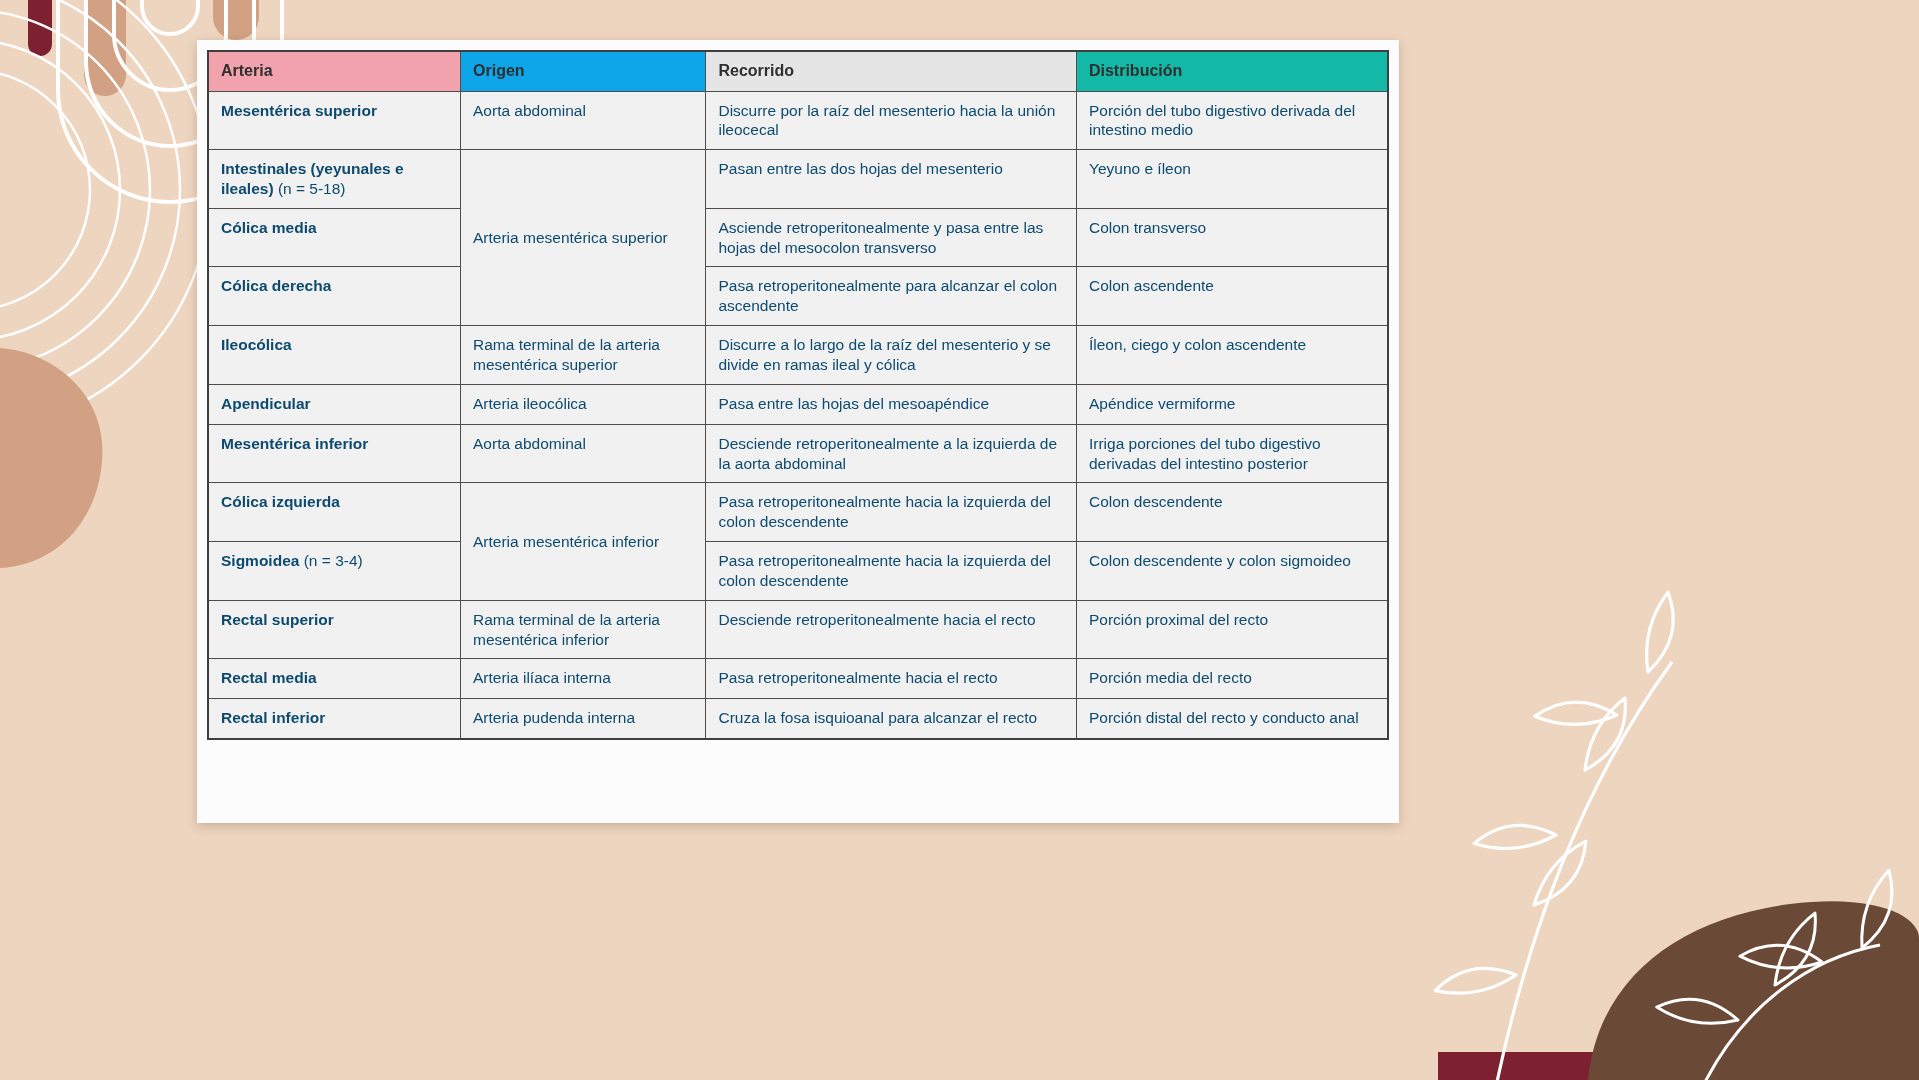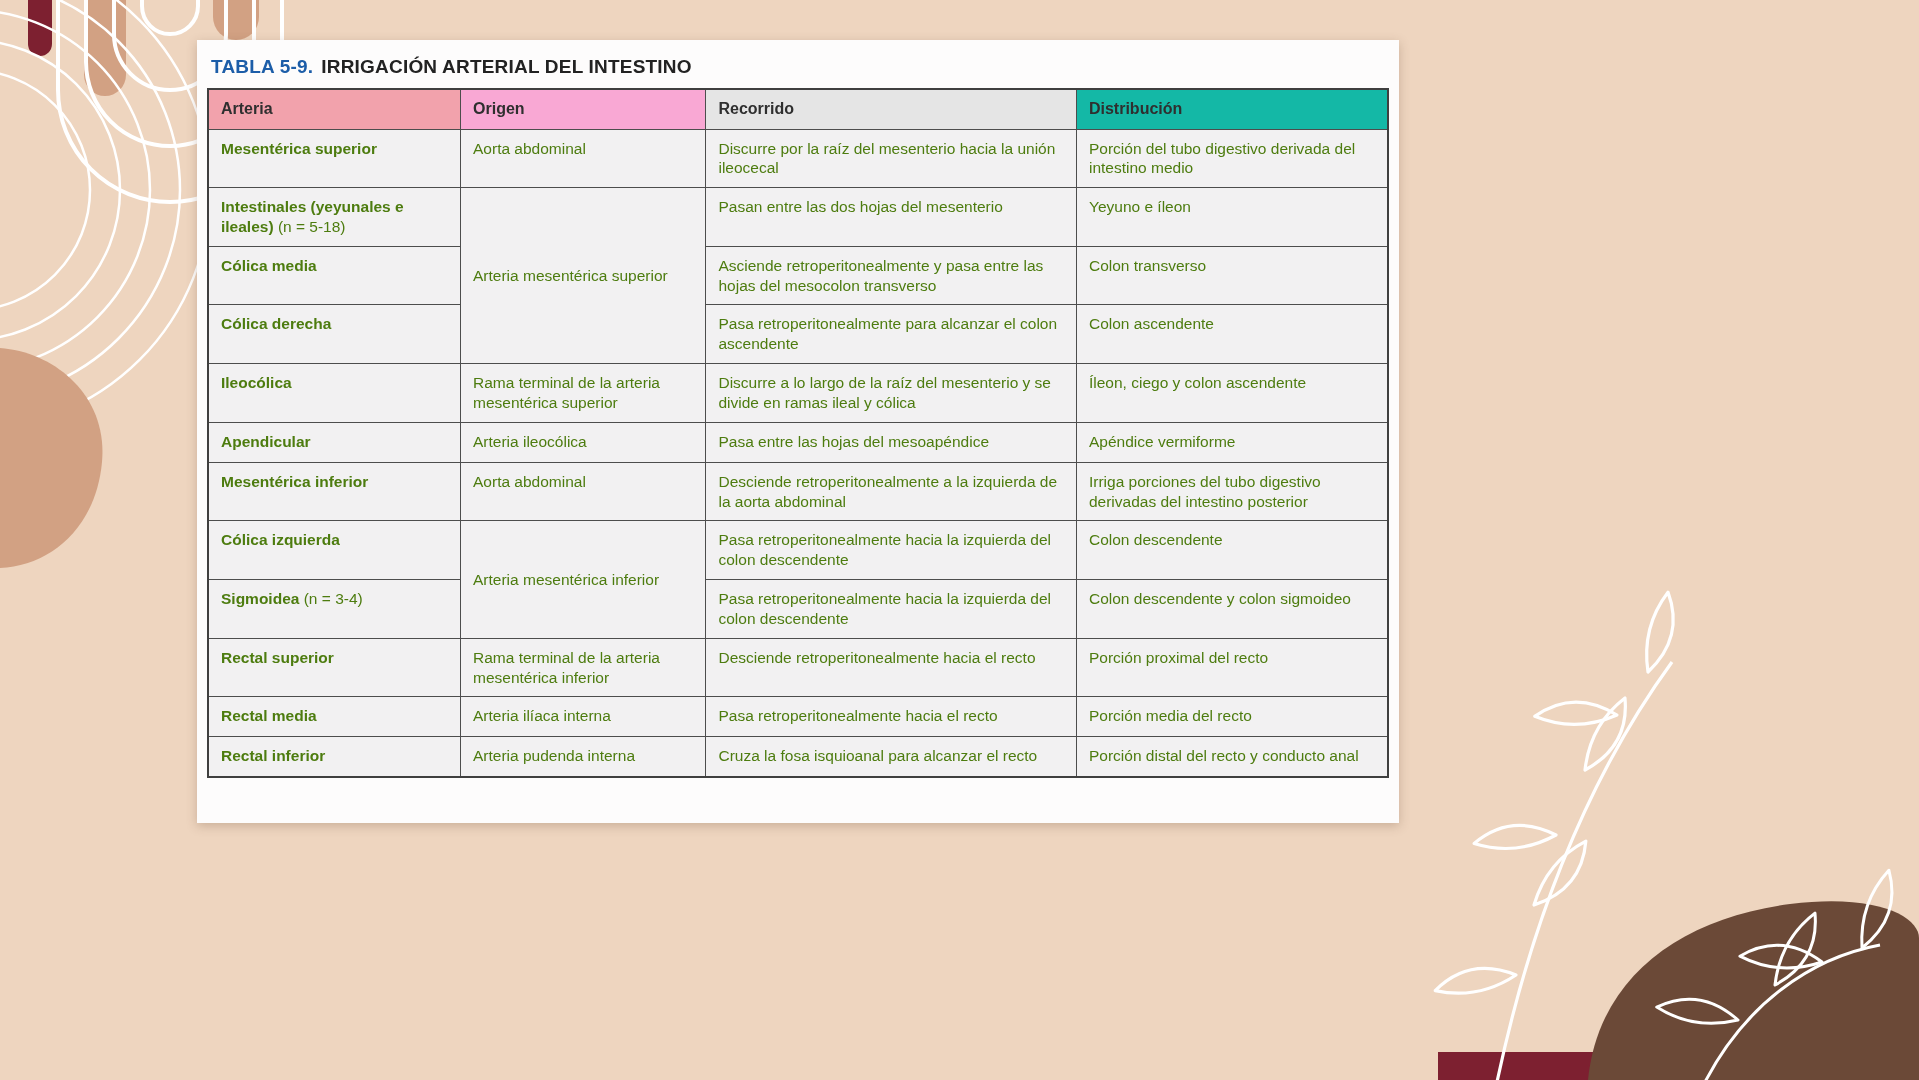--- a/index.html
+++ b/index.html
@@ -13,22 +13,22 @@
     position:absolute;left:197px;top:40px;width:1202px;height:783px;
     background:#fdfcfc;box-shadow:0 3px 10px rgba(90,60,40,.25);
     padding:10px 10px 14px 10px;box-sizing:border-box;
   }
   .title{font-size:19px;font-weight:700;color:#222;margin:6px 2px 10px 4px;letter-spacing:.2px;}
   .title .lbl{color:#1c5da8;margin-right:8px;}
   table{border-collapse:collapse;table-layout:fixed;width:1182px;border:2px solid #3f3f3f;}
   col.c1{width:21.4%}col.c2{width:20.8%}col.c3{width:31.4%}col.c4{width:26.4%}
   th,td{border:1px solid #4d4d4d;padding:9px 12px;text-align:left;box-sizing:border-box;}
   th{font-size:16px;font-weight:700;color:#2f2f2f;vertical-align:middle;height:40px;}
-  th.h1{background:#f2a2ac}th.h2{background:#f9a8d4}th.h3{background:#e5e5e5}th.h4{background:#14b8a6}
-  td{font-size:15.5px;color:#4d7c0f;vertical-align:top;background:#f2f1f2;line-height:1.28;height:40px;}
+  th.h1{background:#f2a2ac}th.h2{background:#0ea5e9}th.h3{background:#e5e5e5}th.h4{background:#14b8a6}
+  td{font-size:15.5px;color:#0c4a6e;vertical-align:top;background:#f2f1f2;line-height:1.28;height:40px;}
   td.first{font-weight:700;}
   td.first .note{font-weight:400;}
   td.merged{vertical-align:middle;}
 </style>
 </head>
 <body>
 
 <svg id="bg" viewBox="0 0 1919 1080" aria-hidden="true">
   <defs>
     <path id="leaf" d="M0,0 Q30,-34 74,-36 Q50,6 0,0 Z"></path>
@@ -72,23 +72,20 @@
   <g stroke="#ffffff" stroke-width="3" fill="none" stroke-linejoin="round">
     <path d="M1705,1082 C1745,1005 1810,958 1880,945"></path>
     <use href="#leaf" transform="translate(1738,1020) rotate(215)"></use>
     <use href="#leaf" transform="translate(1775,985) rotate(-35)"></use>
     <use href="#leaf" transform="translate(1822,962) rotate(210)"></use>
     <use href="#leaf" transform="translate(1862,948) rotate(-45)"></use>
   </g>
 </svg>
 
 <div class="card">
-  <div class="title">
-    <span class="lbl">TABLA 5-9.</span><span>IRRIGACIÓN ARTERIAL DEL INTESTINO</span>
-  </div>
 
   <table>
     <colgroup>
         <col class="c1">
         <col class="c2">
         <col class="c3">
         <col class="c4">
       </colgroup>
     <thead>
       <tr>

